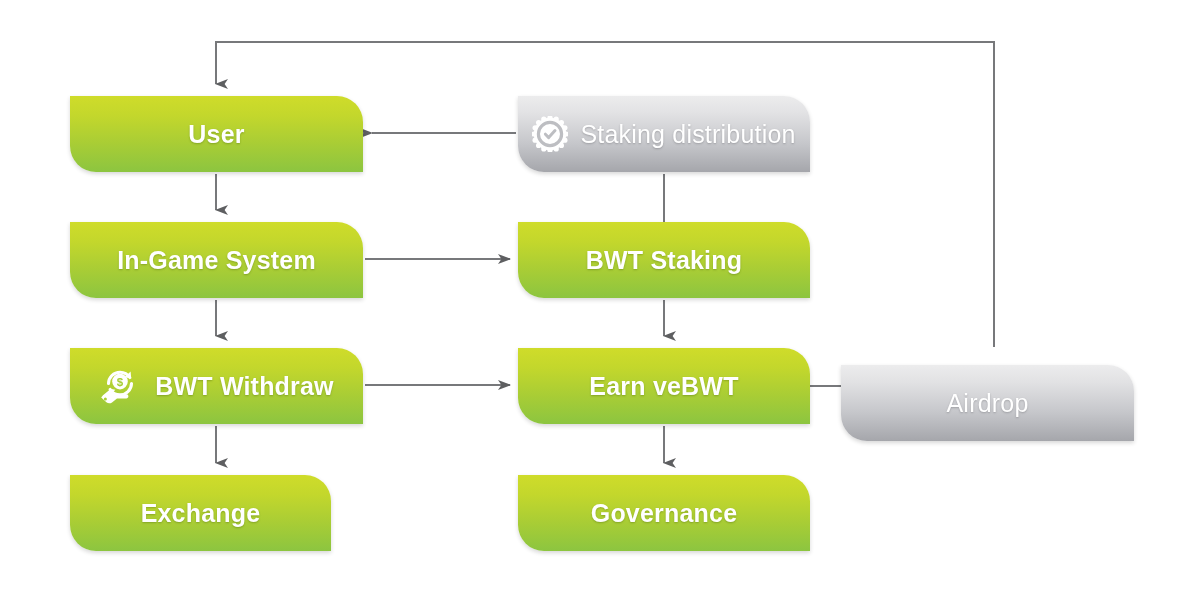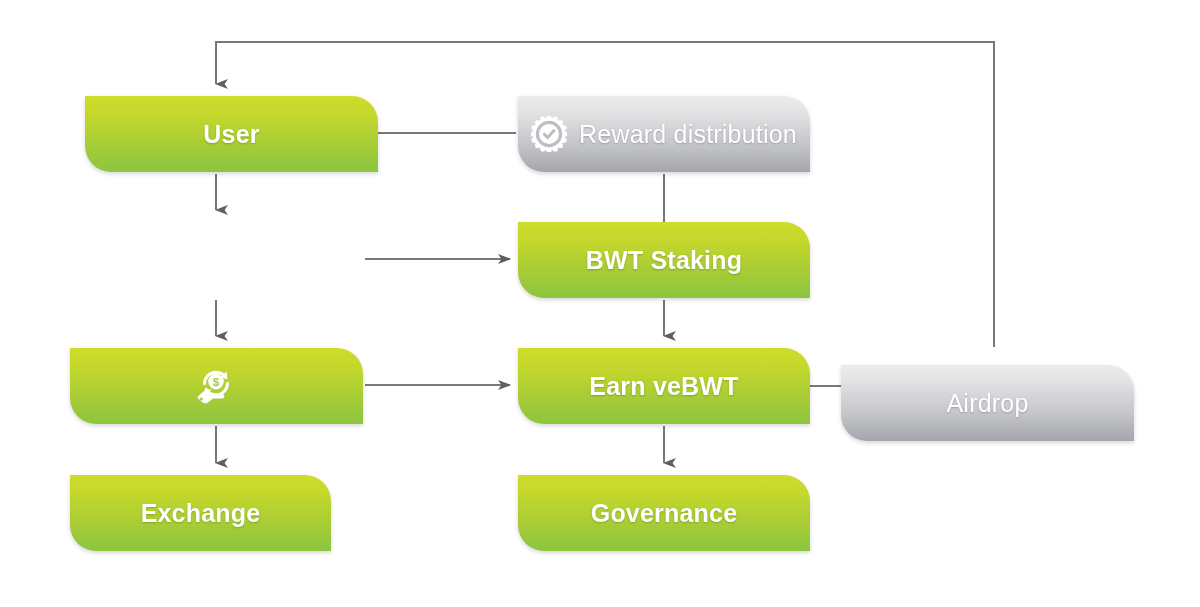--- a/index.html
+++ b/index.html
@@ -81,21 +81,21 @@
     position: relative;
     z-index: 2;
   }
   .node-icon {
     display: block;
     flex: 0 0 auto;
     line-height: 0;
   }
 
   
-  #node-user            { left: 70px;  top: 96px;  width: 293px; height: 76px; margin-left: 15px; }
+  #node-user            { left: 70px;  top: 96px;  width: 293px; height: 76px; }
   #node-ingame          { left: 70px;  top: 222px; width: 293px; height: 76px; }
   #node-withdraw        { left: 70px;  top: 348px; width: 293px; height: 76px; }
   #node-exchange        { left: 70px;  top: 475px; width: 261px; height: 76px; }
 
   #node-reward          { left: 518px; top: 96px;  width: 292px; height: 76px; }
   #node-staking         { left: 518px; top: 222px; width: 292px; height: 76px; }
   #node-earn            { left: 518px; top: 348px; width: 292px; height: 76px; }
   #node-governance      { left: 518px; top: 475px; width: 292px; height: 76px; text-align: center; }
 
   #node-airdrop         { left: 841px; top: 348px; width: 293px; height: 76px; margin-top: 17px; }
@@ -141,40 +141,44 @@
       <line x1="810" y1="386" x2="843" y2="386"></line>
 
       <path d="M994,347 L994,42 L216,42 L216,84" marker-end="url(#arrowDown)"></path>
     </g>
   </svg>
 
   <div class="node node-green" id="node-user">
     <span class="label">User</span>
   </div>
 
+  <div class="node node-green" id="node-ingame">
+    <span class="label">In-Game System</span>
+  </div>
 
   <div class="node node-green" id="node-withdraw">
     <span class="node-inner">
       <span class="node-icon">
         <svg width="44" height="40" viewBox="0 0 44 40" xmlns="http://www.w3.org/2000/svg">
 
           <path d="M9.5 17.5 A11.5 11.5 0 0 1 21 6.2 A11.5 11.5 0 0 1 30.8 11.5" fill="none" stroke="#ffffff" stroke-width="3.1" stroke-linecap="round"></path>
           <path d="M32.5 17.5 A11.5 11.5 0 0 1 21 28.8 A11.5 11.5 0 0 1 11.2 23.5" fill="none" stroke="#ffffff" stroke-width="3.1" stroke-linecap="round"></path>
           <path d="M31.6 5.6 L32.2 12.6 L25.6 11.3 Z" fill="#ffffff"></path>
           <path d="M10.4 29.4 L9.8 22.4 L16.4 23.7 Z" fill="#ffffff"></path>
 
           <circle cx="21" cy="15.6" r="7.8" fill="#ffffff"></circle>
           <text x="21" y="20.2" text-anchor="middle" font-family="Liberation Sans, sans-serif" font-size="11.5" font-weight="bold" fill="#a7ce36">$</text>
 
           <path d="M4.0 29.2 L9.8 24.6 C11.2 23.6 12.6 24.1 13.6 25.1 L16.6 27.9
                    L26.0 27.9 C28.2 27.9 29.4 28.8 29.4 30.2 C29.4 31.6 28.2 32.5 26.0 32.5
                    L18.0 32.5 L13.0 36.4 C11.2 37.8 9.0 37.6 7.4 36.2 L2.2 31.6 Z" fill="#ffffff"></path>
           <circle cx="6.4" cy="33.0" r="1.5" fill="#aacf36"></circle>
         </svg>
       </span>
+      <span class="label">BWT Withdraw</span>
     </span>
   </div>
 
   <div class="node node-green" id="node-exchange">
     <span class="label">Exchange</span>
   </div>
 
   <div class="node node-gray" id="node-reward">
     <span class="node-inner">
       <span class="node-icon">
@@ -201,21 +205,21 @@
                 <circle cx="11.8" cy="3.1" r="2.6"></circle>
             </g>
           </g>
 
           <circle cx="18" cy="18" r="11.6" fill="none" stroke="#bdbec2" stroke-width="3.2"></circle>
           <circle cx="18" cy="18" r="8.6" fill="#ffffff"></circle>
 
           <path d="M13.4 18.2 L16.7 21.6 L23.0 14.6" fill="none" stroke="#bdbec2" stroke-width="3.0" stroke-linecap="round" stroke-linejoin="round"></path>
         </svg>
       </span>
-      <span class="label">Reward distribution</span>
+      <span class="label">Staking distribution</span>
     </span>
   </div>
 
   <div class="node node-green" id="node-earn">
     <span class="label">Earn veBWT</span>
   </div>
 
   <div class="node node-green" id="node-staking">
     <span class="label">BWT Staking</span>
   </div>

